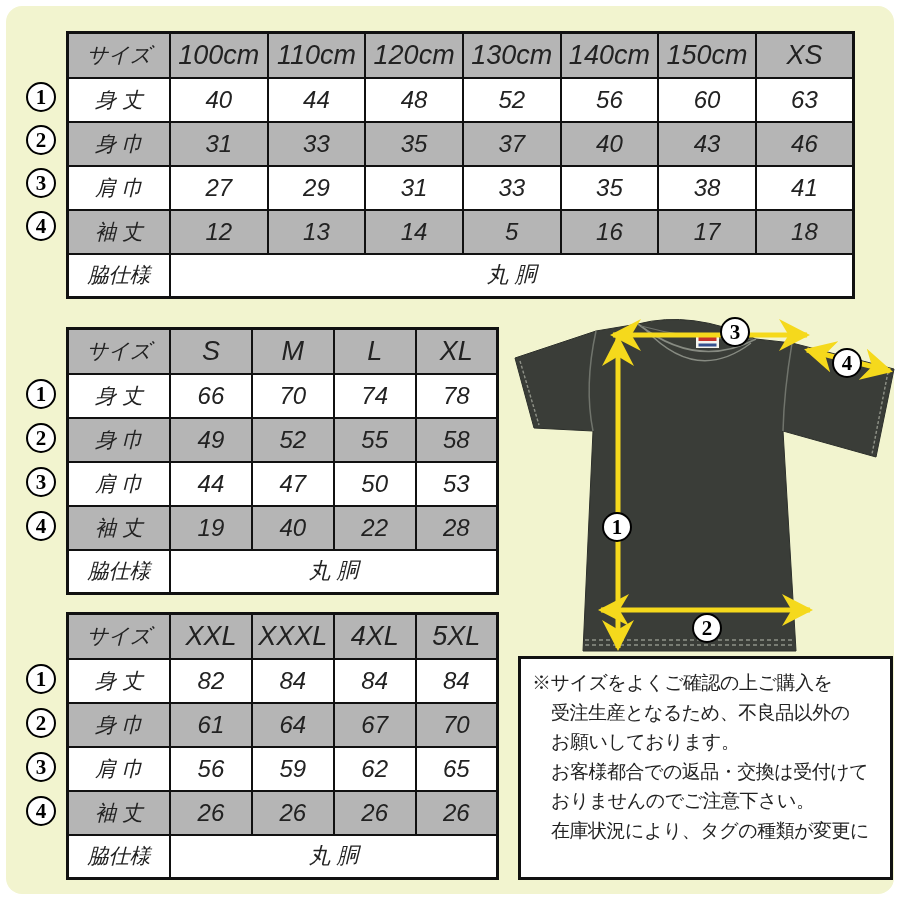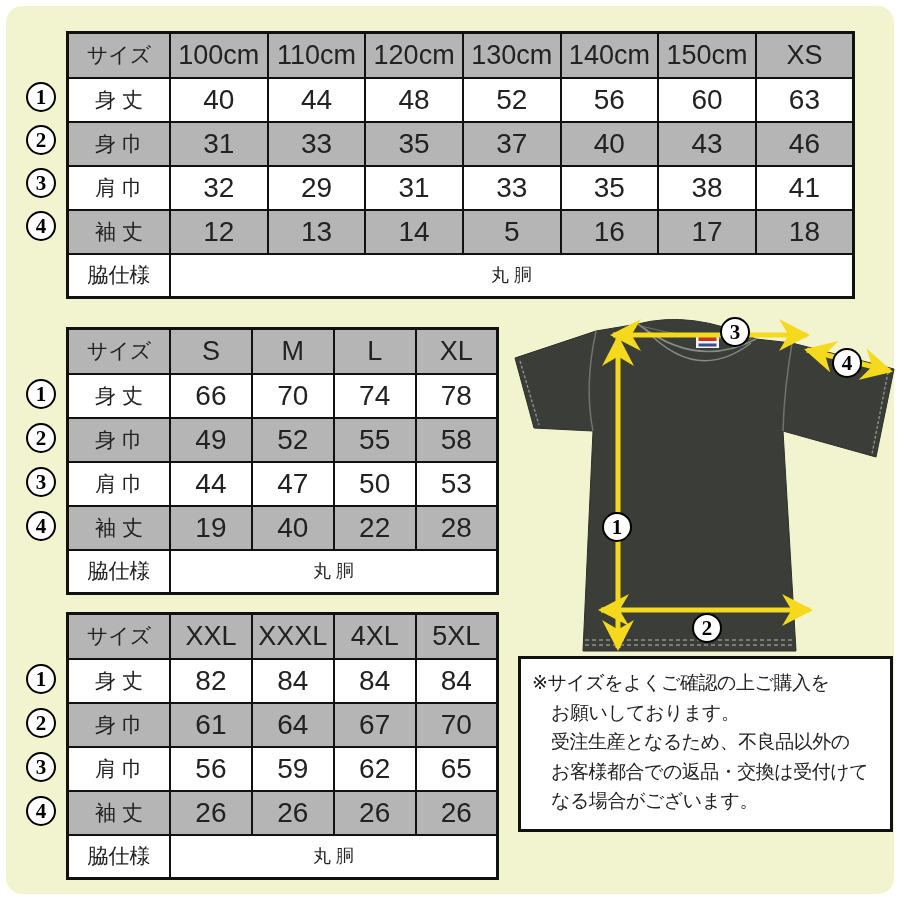--- a/index.html
+++ b/index.html
@@ -1,47 +1,47 @@
 <!DOCTYPE html>
 <html><head>
 <meta charset="utf-8">
 <style>
   html,body{margin:0;padding:0;background:#fff;}
   #canvas{position:relative;width:900px;height:900px;background:#fff;overflow:hidden;
           font-family:"Liberation Sans","DejaVu Sans",sans-serif;color:#222;}
   .panel{position:absolute;left:6px;top:6px;width:888px;height:888px;background:#F2F4CF;border-radius:16px;}
 
   
-  table.size{position:absolute;border-collapse:collapse;border:3px solid #111;background:#737373;table-layout:fixed;}
+  table.size{position:absolute;border-collapse:collapse;border:3px solid #111;background:#737373;table-layout:fixed;font-style:italic;}
   table.size td,table.size th{border:2px solid #111;text-align:center;vertical-align:middle;
     font-weight:normal;padding:0;overflow:hidden;white-space:nowrap;}
   table.size .lblcol{width:100px;font-size:21px;}
   table.size th{font-size:27px;background:#B5B5B5;}
-  table.size td.num{font-size:28px;}
+  table.size td.num{font-size:24px;}
   table.size tr{height:44px;}
   table.size tr.hdr{height:45px;}
   tr.gray td{background:#B5B5B5;}
   tr.white td{background:#fff;}
-  td.sidespec-val{font-size:18px;background:#fff;}
+  td.sidespec-val{font-size:22px;background:#fff;}
   td.sidespec-lbl{font-size:20px;background:#fff;}
   #t1{left:66px;top:31px;width:789px;height:263px;}
   #t2{left:66px;top:327px;width:433px;height:265px;}
   #t3{left:66px;top:612px;width:433px;height:266px;}
 
   
   .marker{position:absolute;width:30px;height:30px;border-radius:50%;background:#fff;border:2px solid #000;
     box-sizing:border-box;display:flex;align-items:center;justify-content:center;
     font-family:"Liberation Serif","DejaVu Serif",serif;font-size:21px;font-weight:600;color:#000;z-index:5;}
 
   
   #shirt{position:absolute;left:505px;top:306px;width:395px;height:352px;z-index:1;}
 
   
-  .note{position:absolute;left:518px;top:656px;width:375px;height:176px;box-sizing:border-box;
-    background:#fff;border:3px solid #111;padding:9px 6px 6px 11px;z-index:2;}
+  .note{position:absolute;left:518px;top:656px;width:375px;height:224px;box-sizing:border-box;
+    background:#fff;border:3px solid #111;padding:9px 6px 6px 11px;z-index:2;font-family:Liberation Serif, serif;}
   .note .line{font-size:19px;line-height:29.5px;letter-spacing:-0.5px;white-space:nowrap;}
   .note .line.indent{padding-left:19px;}
 </style>
 </head>
 <body>
 
 <div id="canvas">
   <div class="panel"></div>
 
   <table class="size" id="t1">
@@ -71,21 +71,21 @@
       <td class="num">31</td>
       <td class="num">33</td>
       <td class="num">35</td>
       <td class="num">37</td>
       <td class="num">40</td>
       <td class="num">43</td>
       <td class="num">46</td>
     </tr>
     <tr class="white">
       <td class="lblcol">肩 巾</td>
-      <td class="num">32</td>
+      <td class="num">27</td>
       <td class="num">29</td>
       <td class="num">31</td>
       <td class="num">33</td>
       <td class="num">35</td>
       <td class="num">38</td>
       <td class="num">41</td>
     </tr>
     <tr class="gray">
       <td class="lblcol">袖 丈</td>
       <td class="num">12</td>
@@ -242,18 +242,19 @@
     </g>
   </svg>
 
   <div class="marker" style="left:720px;top:317px">3</div>
   <div class="marker" style="left:832px;top:348px">4</div>
   <div class="marker" style="left:602px;top:512px">1</div>
   <div class="marker" style="left:692px;top:613px">2</div>
 
   <div class="note">
     <div class="line">※サイズをよくご確認の上ご購入を</div>
+    <div class="line indent">受注生産となるため、不良品以外の</div>
     <div class="line indent">お願いしております。</div>
-    <div class="line indent">受注生産となるため、不良品以外の</div>
     <div class="line indent">お客様都合での返品・交換は受付けて</div>
-    <div class="line indent">なる場合がございます。</div>
+    <div class="line indent">おりませんのでご注意下さい。</div>
+    <div class="line indent">在庫状況により、タグの種類が変更に</div>
   </div>
 </div>
 
 </body></html>

